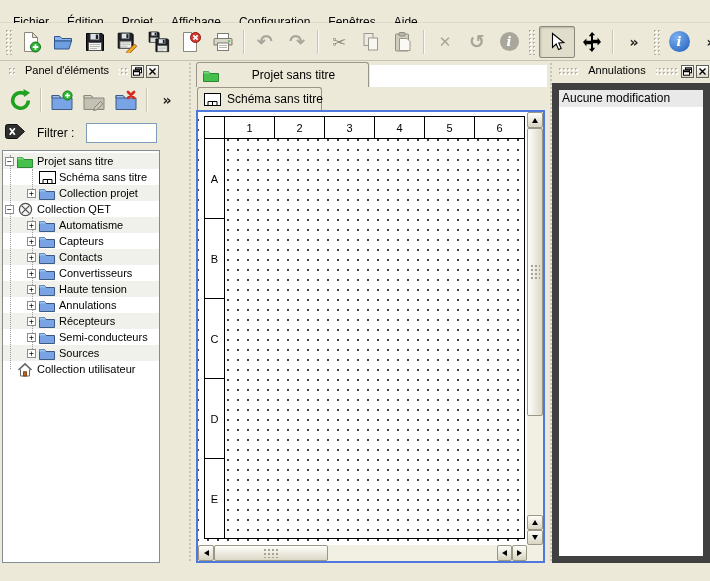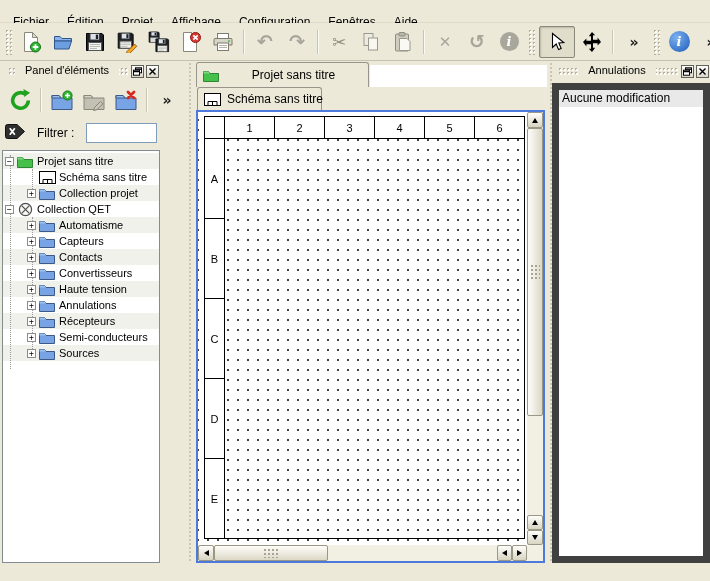--- a/index.html
+++ b/index.html
@@ -458,20 +458,32 @@
         <span class="indent" style="width: 22px;"></span>
         <span class="expander">+</span>
         <span class="t-icon">
           <svg width="16" height="13" viewBox="0 0 16 13">
             <path d="M.5 2.5h5l1.5 2h8.5v8H.5z" fill="#78a4e6" stroke="#3b5a86"></path>
             <path d="M.5 2.5h5l1.5 2H.5z" fill="#9cc0f2"></path>
           </svg>
         </span>
         <span class="t-label">Sources</span>
       </div>
+      <div class="tree-row">
+        <span class="indent" style="width: 0px;"></span>
+        <span class="exp-spacer"></span>
+        <span class="t-icon">
+          <svg width="16" height="15" viewBox="0 0 16 15">
+            <path d="M1.5 8L8 2l6.5 6" fill="none" stroke="#666" stroke-width="1.7"></path>
+            <path d="M3.5 7.5V14h9V7.5" fill="#fff" stroke="#666"></path>
+            <rect x="6.6" y="9.8" width="2.8" height="4.2" fill="#c46a1e" stroke="#7a3c08"></rect>
+          </svg>
+        </span>
+        <span class="t-label">Collection utilisateur</span>
+      </div>
       <div class="guide" style="left: 7px; top: 4px; height: 214px;"></div>
       <div class="guide" style="left: 29px; top: 18px; height: 24px;"></div>
       <div class="guide" style="left: 29px; top: 66px; height: 136px;"></div>
     </div>
 </div>
 
 <div class="vsplit" style="left:188px;width:4px;"></div>
 <div class="vsplit" style="left:549px;width:3px;"></div>
 
 <div class="center">

